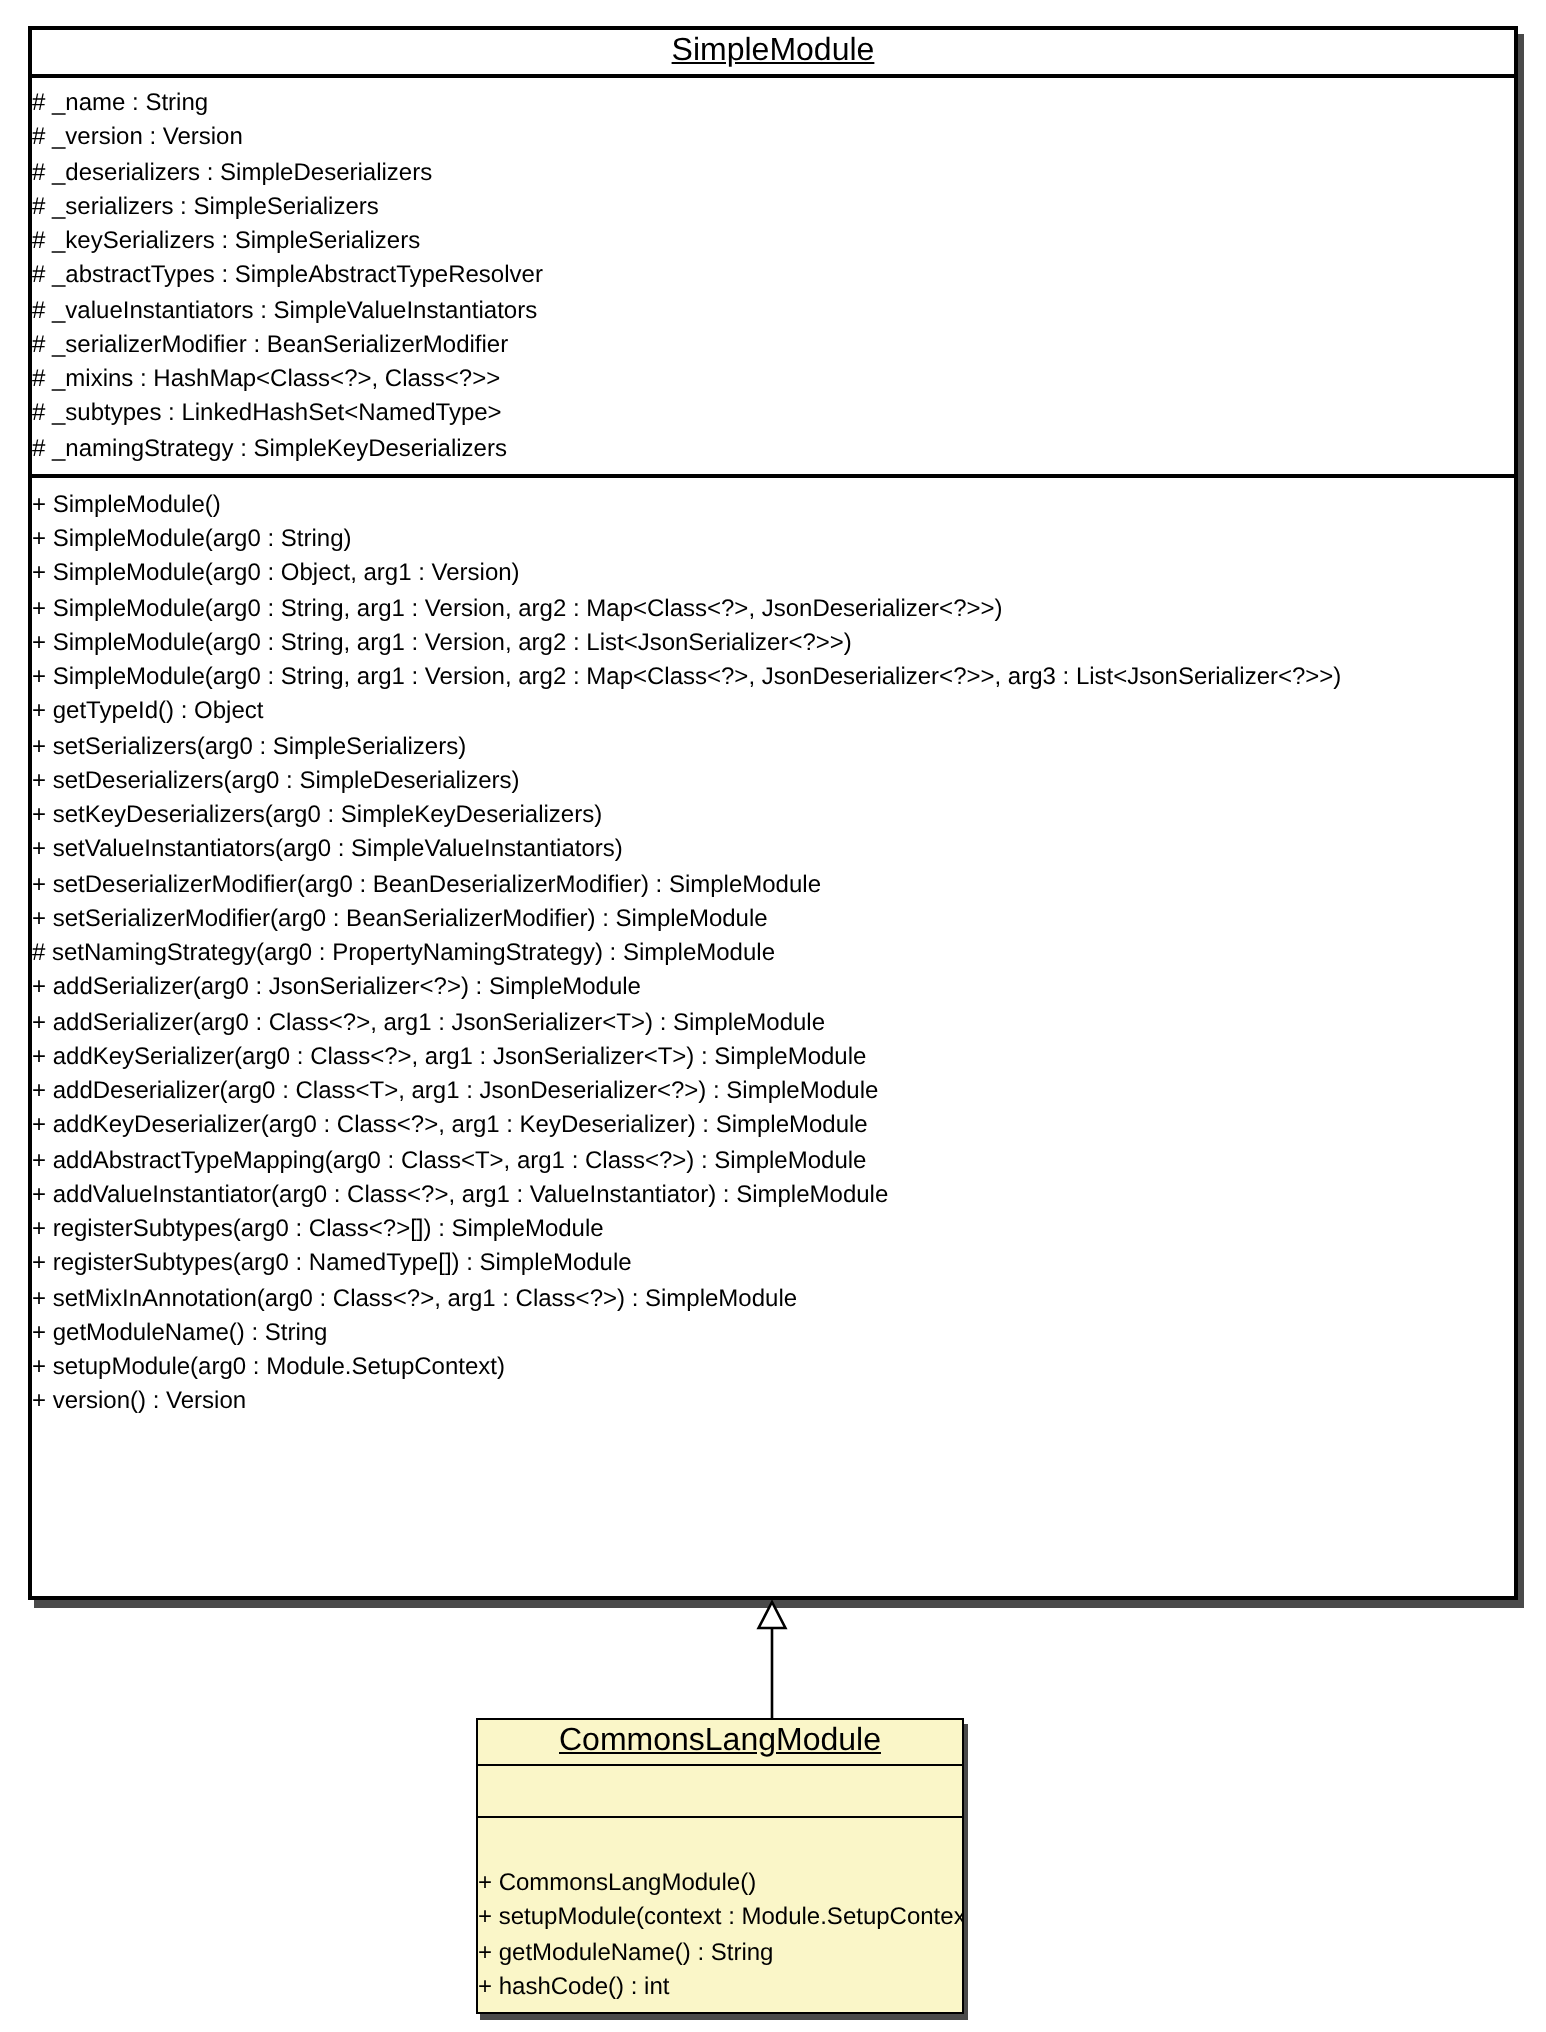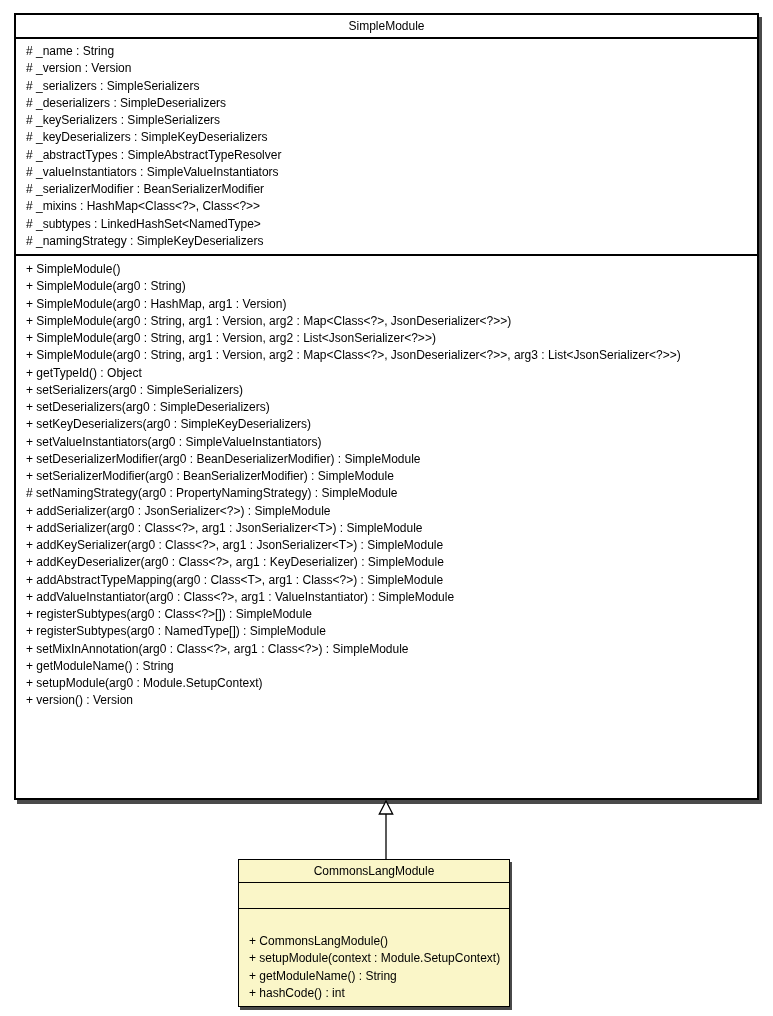--- a/index.html
+++ b/index.html
@@ -18,52 +18,53 @@
   .uml-class {
     position: absolute;
     box-sizing: border-box;
     border: 2px solid #000000;
     background: #ffffff;
     box-shadow: 3px 4px 0 #4a4a4a;
     color: #000000;
   }
   .uml-title {
     text-align: center;
-    font-size: 12px;
+    font-size: 16px;
     line-height: 22px;
     height: 22px;
     border-bottom: 2px solid #000000;
     white-space: nowrap;
     overflow: hidden;
+    text-decoration: underline;
   }
   .uml-compartment {
     border-bottom: 2px solid #000000;
     overflow: hidden;
   }
   .uml-compartment:last-child { border-bottom: none; }
   .member {
     font-size: 12px;
     line-height: 17.25px;
-    padding-left: 10px;
+    padding-left: 0;
     white-space: nowrap;
   }
   
   #class-simplemodule {
     left: 14px;
     top: 13px;
     width: 745px;
     height: 787px;
   }
   #class-simplemodule .uml-fields  { padding: 4px 0; }
   #class-simplemodule .uml-methods { padding: 5px 0; border-bottom: none; }
   
   #class-commonslangmodule {
     left: 238px;
     top: 859px;
-    width: 272px;
+    width: 244px;
     height: 148px;
     border-width: 1.5px;
     box-shadow: 2px 3px 0 #4a4a4a;
   }
   #class-commonslangmodule .uml-title { border-bottom-width: 1.5px; }
   #class-commonslangmodule .uml-fields {
     height: 25px;
     border-bottom-width: 1.5px;
   }
   #class-commonslangmodule .uml-methods { padding: 4px 0; border-bottom: none; margin-top: 20px; }
@@ -79,49 +80,49 @@
 </head>
 <body>
 
 <div class="canvas">
 
   <div class="uml-class" id="class-simplemodule" style="background: rgb(255, 255, 255);">
     <div class="uml-title">SimpleModule</div>
     <div class="uml-compartment uml-fields">
         <div class="member"># _name : String</div>
         <div class="member"># _version : Version</div>
+        <div class="member"># _deserializers : SimpleDeserializers</div>
         <div class="member"># _serializers : SimpleSerializers</div>
-        <div class="member"># _deserializers : SimpleDeserializers</div>
         <div class="member"># _keySerializers : SimpleSerializers</div>
-        <div class="member"># _keyDeserializers : SimpleKeyDeserializers</div>
         <div class="member"># _abstractTypes : SimpleAbstractTypeResolver</div>
         <div class="member"># _valueInstantiators : SimpleValueInstantiators</div>
         <div class="member"># _serializerModifier : BeanSerializerModifier</div>
         <div class="member"># _mixins : HashMap&lt;Class&lt;?&gt;, Class&lt;?&gt;&gt;</div>
         <div class="member"># _subtypes : LinkedHashSet&lt;NamedType&gt;</div>
         <div class="member"># _namingStrategy : SimpleKeyDeserializers</div>
       </div>
     <div class="uml-compartment uml-methods">
         <div class="member">+ SimpleModule()</div>
         <div class="member">+ SimpleModule(arg0 : String)</div>
-        <div class="member">+ SimpleModule(arg0 : HashMap, arg1 : Version)</div>
+        <div class="member">+ SimpleModule(arg0 : Object, arg1 : Version)</div>
         <div class="member">+ SimpleModule(arg0 : String, arg1 : Version, arg2 : Map&lt;Class&lt;?&gt;, JsonDeserializer&lt;?&gt;&gt;)</div>
         <div class="member">+ SimpleModule(arg0 : String, arg1 : Version, arg2 : List&lt;JsonSerializer&lt;?&gt;&gt;)</div>
         <div class="member">+ SimpleModule(arg0 : String, arg1 : Version, arg2 : Map&lt;Class&lt;?&gt;, JsonDeserializer&lt;?&gt;&gt;, arg3 : List&lt;JsonSerializer&lt;?&gt;&gt;)</div>
         <div class="member">+ getTypeId() : Object</div>
         <div class="member">+ setSerializers(arg0 : SimpleSerializers)</div>
         <div class="member">+ setDeserializers(arg0 : SimpleDeserializers)</div>
         <div class="member">+ setKeyDeserializers(arg0 : SimpleKeyDeserializers)</div>
         <div class="member">+ setValueInstantiators(arg0 : SimpleValueInstantiators)</div>
         <div class="member">+ setDeserializerModifier(arg0 : BeanDeserializerModifier) : SimpleModule</div>
         <div class="member">+ setSerializerModifier(arg0 : BeanSerializerModifier) : SimpleModule</div>
         <div class="member"># setNamingStrategy(arg0 : PropertyNamingStrategy) : SimpleModule</div>
         <div class="member">+ addSerializer(arg0 : JsonSerializer&lt;?&gt;) : SimpleModule</div>
         <div class="member">+ addSerializer(arg0 : Class&lt;?&gt;, arg1 : JsonSerializer&lt;T&gt;) : SimpleModule</div>
         <div class="member">+ addKeySerializer(arg0 : Class&lt;?&gt;, arg1 : JsonSerializer&lt;T&gt;) : SimpleModule</div>
+        <div class="member">+ addDeserializer(arg0 : Class&lt;T&gt;, arg1 : JsonDeserializer&lt;?&gt;) : SimpleModule</div>
         <div class="member">+ addKeyDeserializer(arg0 : Class&lt;?&gt;, arg1 : KeyDeserializer) : SimpleModule</div>
         <div class="member">+ addAbstractTypeMapping(arg0 : Class&lt;T&gt;, arg1 : Class&lt;?&gt;) : SimpleModule</div>
         <div class="member">+ addValueInstantiator(arg0 : Class&lt;?&gt;, arg1 : ValueInstantiator) : SimpleModule</div>
         <div class="member">+ registerSubtypes(arg0 : Class&lt;?&gt;[]) : SimpleModule</div>
         <div class="member">+ registerSubtypes(arg0 : NamedType[]) : SimpleModule</div>
         <div class="member">+ setMixInAnnotation(arg0 : Class&lt;?&gt;, arg1 : Class&lt;?&gt;) : SimpleModule</div>
         <div class="member">+ getModuleName() : String</div>
         <div class="member">+ setupModule(arg0 : Module.SetupContext)</div>
         <div class="member">+ version() : Version</div>
       </div>

